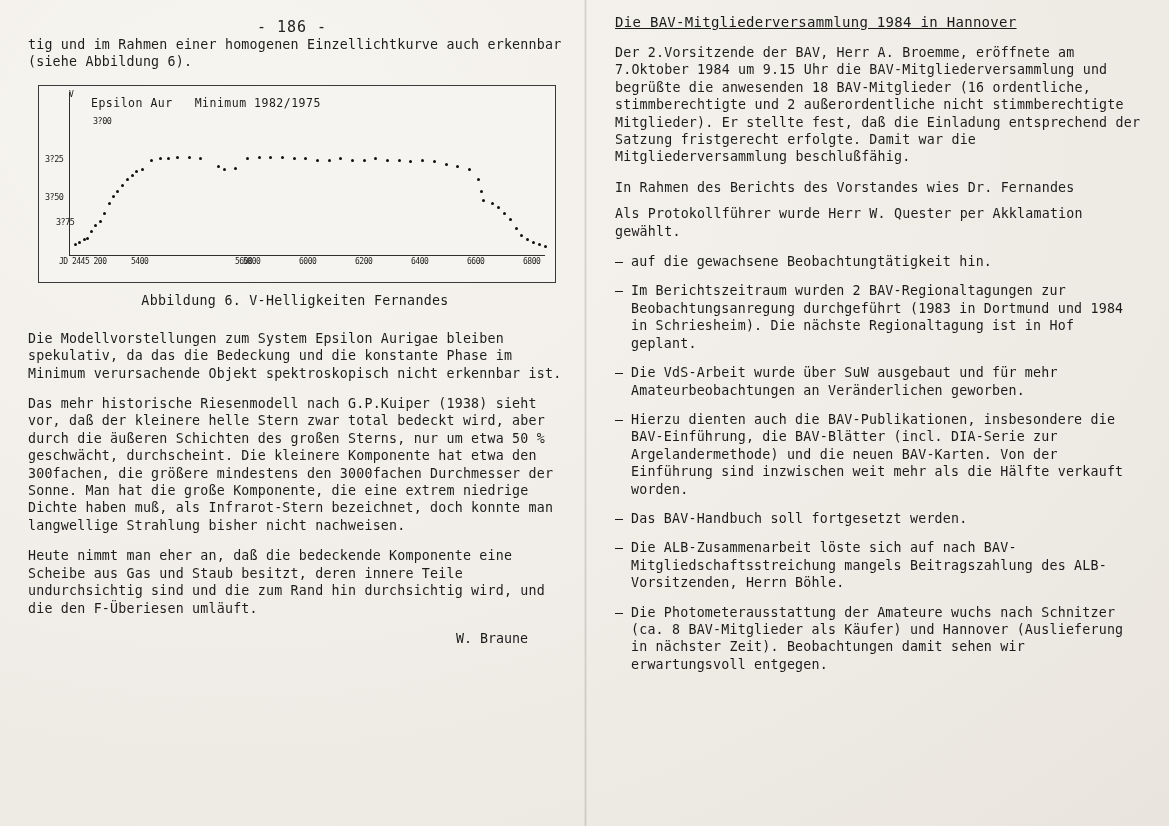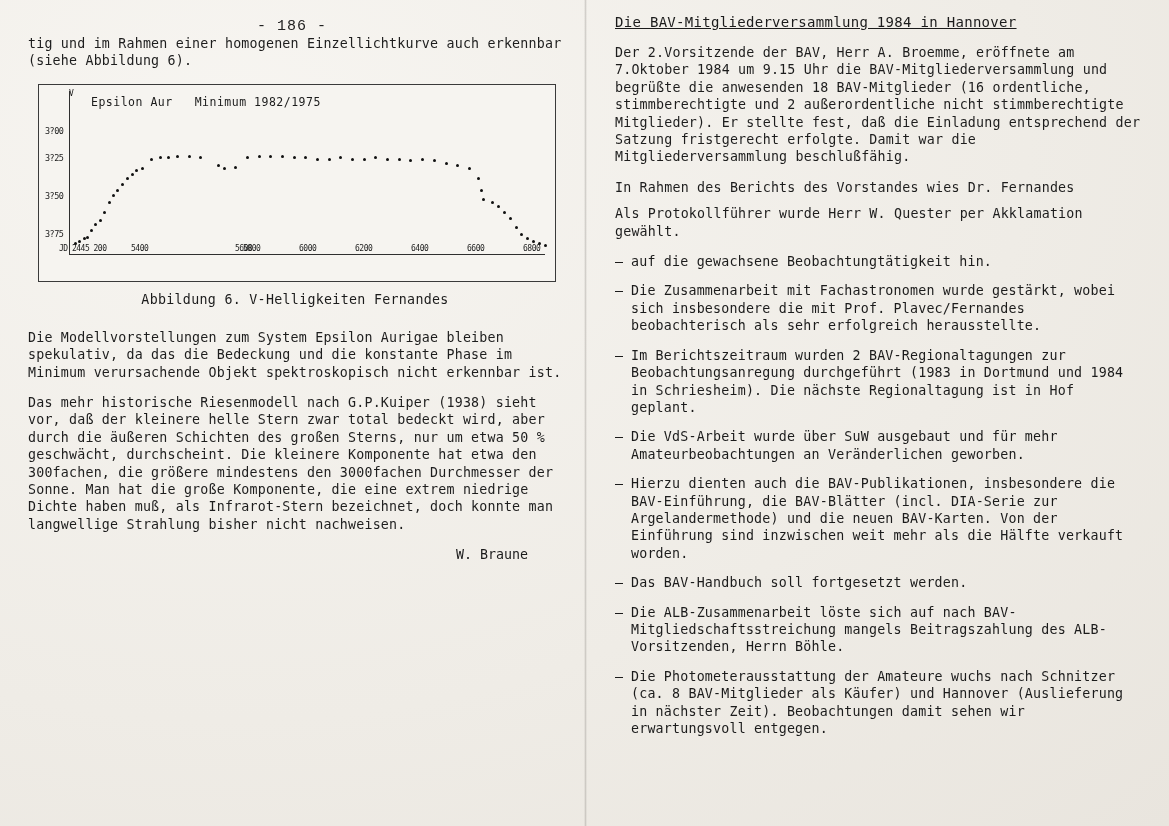--- a/index.html
+++ b/index.html
@@ -25,21 +25,20 @@
   .page{position:absolute;top:0;bottom:0;}
   .left{left:0;width:584px;}
   .right{left:587px;width:582px;}
 
   .pagenum{
     text-align:center;
     font-size:15px;
     letter-spacing:1px;
     margin-top:18px;
     color:#222;
-    font-family:Liberation Mono, monospace;
   }
   .lcol{padding:0 22px 0 28px;}
   .rcol{padding:0 26px 0 28px;}
 
   p, .para{
     font-size:13.3px;
     line-height:17.4px;
     margin:0 0 13px 0;
     letter-spacing:0.2px;
     color:#1d1d1d;
@@ -64,21 +63,21 @@
   .axis-h{
     position:absolute;left:30px;right:10px;bottom:26px;height:1px;background:#2f2f2f;
   }
   .vlabel{
     position:absolute;left:30px;top:4px;font-size:8px;
   }
   .ytick{
     position:absolute;left:6px;font-size:8.5px;letter-spacing:-0.5px;
   }
   .xtick{
-    position:absolute;bottom:28px;font-size:8px;letter-spacing:-0.5px;text-align:right;
+    position:absolute;bottom:16px;font-size:8px;letter-spacing:-0.5px;text-align:right;
   }
   .pt{
     position:absolute;width:3px;height:3px;background:#101010;border-radius:50%;
   }
   .figcap{
     text-align:center;font-size:13.3px;margin:10px 0 22px 0;letter-spacing:0.3px;
   }
   .byline{
     text-align:right;font-size:13.3px;margin-top:14px;padding-right:34px;
   }
@@ -107,24 +106,24 @@
     <p class="para">tig und im Rahmen einer homogenen Einzellichtkurve auch erkennbar (siehe Abbildung 6).</p>
 
     <div class="fig-wrap">
       <div class="fig-title">
         <span>Epsilon Aur</span><span>Minimum 1982/1975</span>
       </div>
       <div class="vlabel">V</div>
       <div class="axis-v"></div>
       <div class="axis-h"></div>
 
-      <div class="ytick" style="top:41px;">3?00</div>
+      <div class="ytick" style="top:30px;margin-left:48px;">3?00</div>
       <div class="ytick" style="top:68px;">3?25</div>
       <div class="ytick" style="top:106px;">3?50</div>
-      <div class="ytick" style="top:144px;">3?75</div>
+      <div class="ytick" style="top:131px;margin-left:11px;">3?75</div>
 
       <div class="xtick" style="left:20px;">JD 2445 200</div>
       <div class="xtick" style="left:92px;">5400</div>
       <div class="xtick" style="left:148px;margin-left:48px;">5600</div>
       <div class="xtick" style="left:204px;">5800</div>
       <div class="xtick" style="left:260px;">6000</div>
       <div class="xtick" style="left:316px;">6200</div>
       <div class="xtick" style="left:372px;">6400</div>
       <div class="xtick" style="left:428px;">6600</div>
       <div class="xtick" style="left:484px;">6800</div>
@@ -188,35 +187,36 @@
           <div class="pt" style="left: 493px; top: 155.5px;"></div>
           <div class="pt" style="left: 498.8px; top: 157.1px;"></div>
           <div class="pt" style="left: 504.7px; top: 158.7px;"></div>
         </div>
     </div>
 
     <div class="figcap">Abbildung 6. V-Helligkeiten Fernandes</div>
 
     <p class="para">Die Modellvorstellungen zum System Epsilon Aurigae bleiben spekulativ, da das die Bedeckung und die konstante Phase im Minimum verursachende Objekt spektroskopisch nicht erkennbar ist.</p>
     <p class="para">Das mehr historische Riesenmodell nach G.P.Kuiper (1938) sieht vor, daß der kleinere helle Stern zwar total bedeckt wird, aber durch die äußeren Schichten des großen Sterns, nur um etwa 50 % geschwächt, durchscheint. Die kleinere Komponente hat etwa den 300fachen, die größere mindestens den 3000fachen Durchmesser der Sonne. Man hat die große Komponente, die eine extrem niedrige Dichte haben muß, als Infrarot-Stern bezeichnet, doch konnte man langwellige Strahlung bisher nicht nachweisen.</p>
+    <p class="para">Heute nimmt man eher an, daß die bedeckende Komponente eine Scheibe aus Gas und Staub besitzt, deren innere Teile undurchsichtig sind und die zum Rand hin durchsichtig wird, und die den F-Überiesen umläuft.</p>
 
     <div class="byline">W. Braune</div>
   </div>
 </div>
 
 <div class="page right">
   <div class="rcol">
     <div class="rtitle">Die BAV-Mitgliederversammlung 1984 in Hannover</div>
     <p class="para">Der 2.Vorsitzende der BAV, Herr A. Broemme, eröffnete am 7.Oktober 1984 um 9.15 Uhr die BAV-Mitgliederversammlung und begrüßte die anwesenden 18 BAV-Mitglieder (16 ordentliche, stimmberechtigte und 2 außerordentliche nicht stimmberechtigte Mitglieder). Er stellte fest, daß die Einladung entsprechend der Satzung fristgerecht erfolgte. Damit war die Mitgliederversammlung beschlußfähig.</p>
     <p class="para tight">In Rahmen des Berichts des Vorstandes wies Dr. Fernandes</p>
     <p class="para">Als Protokollführer wurde Herr W. Quester per Akklamation gewählt.</p>
     <ul class="bullets">
       <li><span class="dash">–</span><span>auf die gewachsene Beobachtungtätigkeit hin.</span></li>
       <li><span class="dash">–</span></li>
-      <li><span class="dash">–</span><span>Die Zusammenarbeit mit Fachastronomen wurde gestärkt, wobei sich insbesondere die mit Prof. Plavec/Fernandes beobachterisch als sehr erfolgreich herausstellte.</span></li>
+      <li><span class="dash">–</span></li>
       <li><span class="dash">–</span><span>Im Berichtszeitraum wurden 2 BAV-Regionaltagungen zur Beobachtungsanregung durchgeführt (1983 in Dortmund und 1984 in Schriesheim). Die nächste Regionaltagung ist in Hof geplant.</span></li>
       <li><span class="dash">–</span><span>Die VdS-Arbeit wurde über SuW ausgebaut und für mehr Amateurbeobachtungen an Veränderlichen geworben.</span></li>
       <li><span class="dash">–</span><span>Hierzu dienten auch die BAV-Publikationen, insbesondere die BAV-Einführung, die BAV-Blätter (incl. DIA-Serie zur Argelandermethode) und die neuen BAV-Karten. Von der Einführung sind inzwischen weit mehr als die Hälfte verkauft worden.</span></li>
       <li><span class="dash">–</span><span>Das BAV-Handbuch soll fortgesetzt werden.</span></li>
       <li><span class="dash">–</span><span>Die ALB-Zusammenarbeit löste sich auf nach BAV-Mitgliedschaftsstreichung mangels Beitragszahlung des ALB-Vorsitzenden, Herrn Böhle.</span></li>
       <li><span class="dash">–</span><span>Die Photometerausstattung der Amateure wuchs nach Schnitzer (ca. 8 BAV-Mitglieder als Käufer) und Hannover (Auslieferung in nächster Zeit). Beobachtungen damit sehen wir erwartungsvoll entgegen.</span></li>
     </ul>
   </div>
 </div>
 

